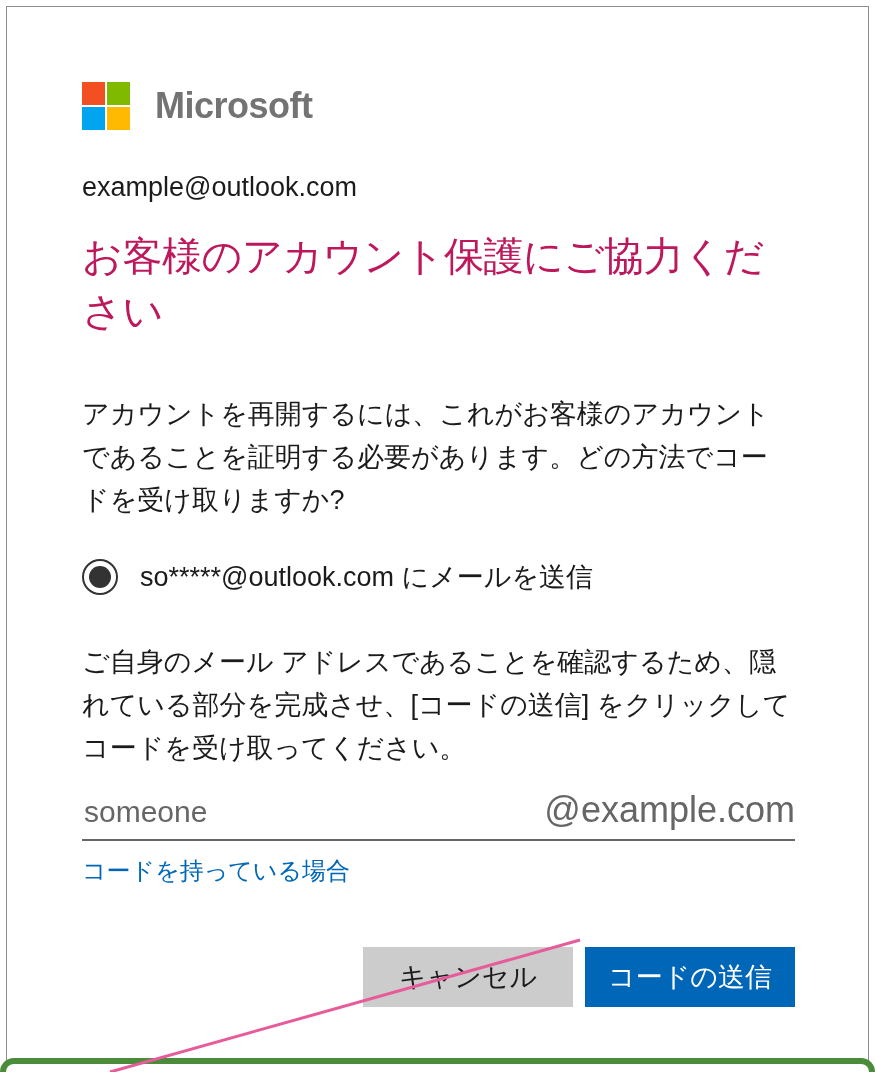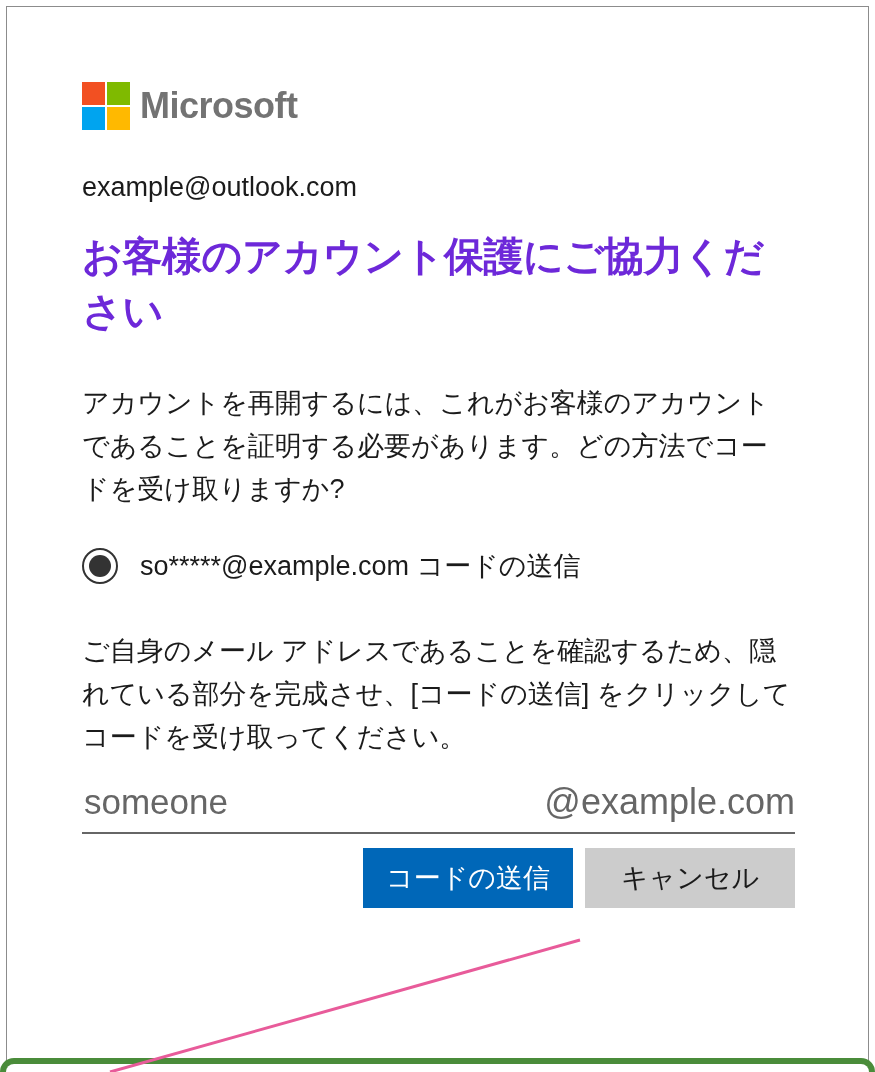--- a/index.html
+++ b/index.html
@@ -44,21 +44,21 @@
       border-radius: 8px 8px 0 0;
     }
     .content {
       padding: 82px 80px 0 82px;
       position: relative;
       z-index: 2;
     }
     .logo-row {
       display: flex;
       align-items: center;
-      gap: 10px;
+      gap: 25px;
       margin-bottom: 42px;
     }
     .ms-logo {
       width: 48px;
       height: 48px;
       display: grid;
       grid-template-columns: 1fr 1fr;
       grid-template-rows: 1fr 1fr;
       gap: 2px;
     }
@@ -77,24 +77,24 @@
       letter-spacing: -0.5px;
     }
     .email-display {
       font-size: 27px;
       color: #1b1b1b;
       margin-bottom: 26px;
       font-weight: 400;
     }
     .page-title {
       font-size: 40px;
-      font-weight: 700;
-      color: #6d28d9;
+      font-weight: 400;
+      color: #be185d;
       line-height: 1.38;
-      margin-bottom: 43px;
+      margin-bottom: 54px;
       letter-spacing: -0.5px;
     }
     .description {
       font-size: 27px;
       color: #1b1b1b;
       line-height: 1.58;
       margin-bottom: 38px;
       font-weight: 400;
     }
     .radio-row {
@@ -133,21 +133,21 @@
       display: flex;
       align-items: baseline;
       border-bottom: 2px solid #666;
       padding-bottom: 6px;
       margin-bottom: 14px;
     }
     .email-input {
       flex: 1;
       border: none;
       outline: none;
-      font-size: 35px;
+      font-size: 30px;
       font-family: inherit;
       color: #4c1d95;
       padding: 4px 2px;
       background: transparent;
     }
     .email-input::placeholder {
       color: #666;
     }
     .email-suffix {
       font-size: 36px;
@@ -208,34 +208,35 @@
   <div class="email-display">example@outlook.com</div>
 
   <h1 class="page-title">お客様のアカウント保護にご協力ください</h1>
 
   <p class="description">アカウントを再開するには、これがお客様のアカウントであることを証明する必要があります。どの方法でコードを受け取りますか?</p>
 
   <div class="radio-row">
     <div class="radio-outer">
       <div class="radio-inner"></div>
     </div>
-    <span class="radio-label">so*****@example.com コードの送信</span>
+    <span class="radio-label">so*****@outlook.com にメールを送信</span>
   </div>
 
   <p class="instruction">ご自身のメール アドレスであることを確認するため、隠れている部分を完成させ、[コードの送信] をクリックしてコードを受け取ってください。</p>
 
   <div class="input-row">
     <input type="text" class="email-input" placeholder="someone" style="">
     <span class="email-suffix">@example.com</span>
   </div>
 
+  <a class="have-code-link">コードを持っている場合</a>
 
   <div class="button-row">
+    <button class="btn btn-cancel">キャンセル</button>
     <button class="btn btn-primary">コードの送信</button>
-    <button class="btn btn-cancel">キャンセル</button>
   </div>
 </div>
 
 <svg class="pink-line" width="875" height="1072" style="top:0;left:0;">
   <line x1="580" y1="940" x2="110" y2="1072" stroke="#e85b9a" stroke-width="3"></line>
 </svg>
 
 <div class="bottom-green">
   <div class="bottom-green-inner"></div>
 </div>

